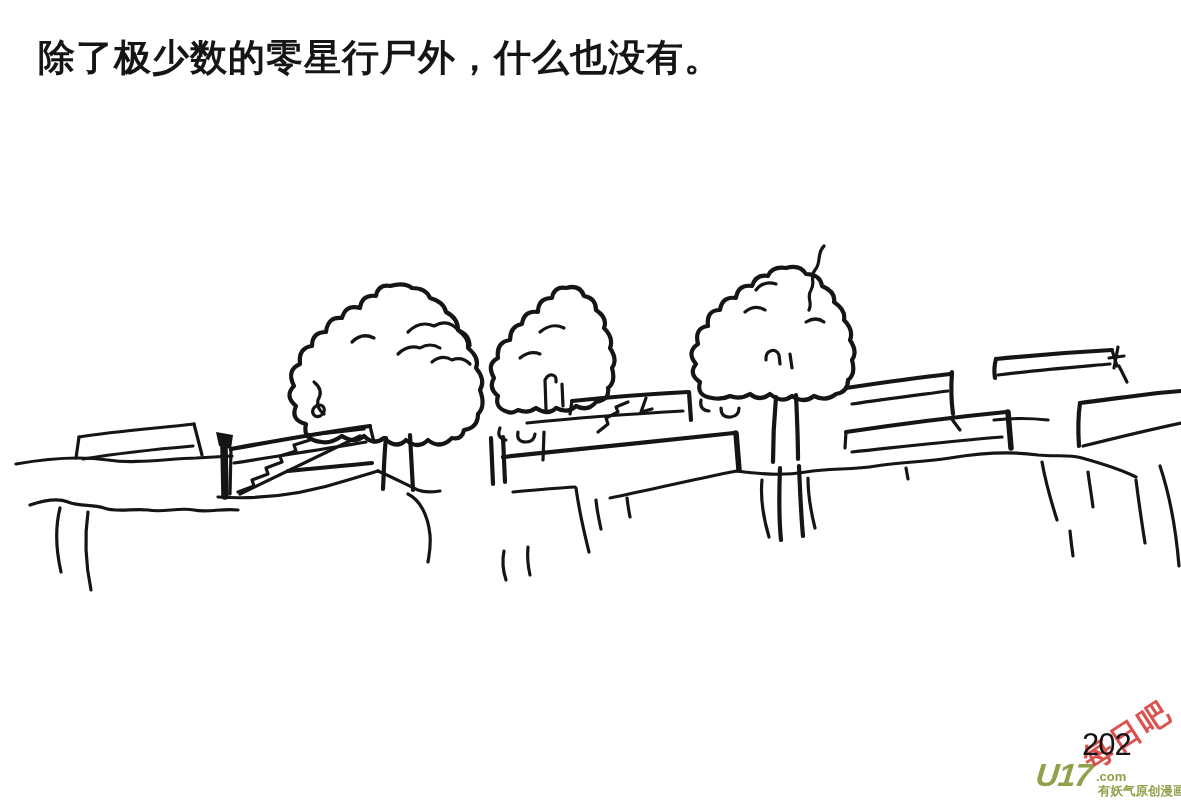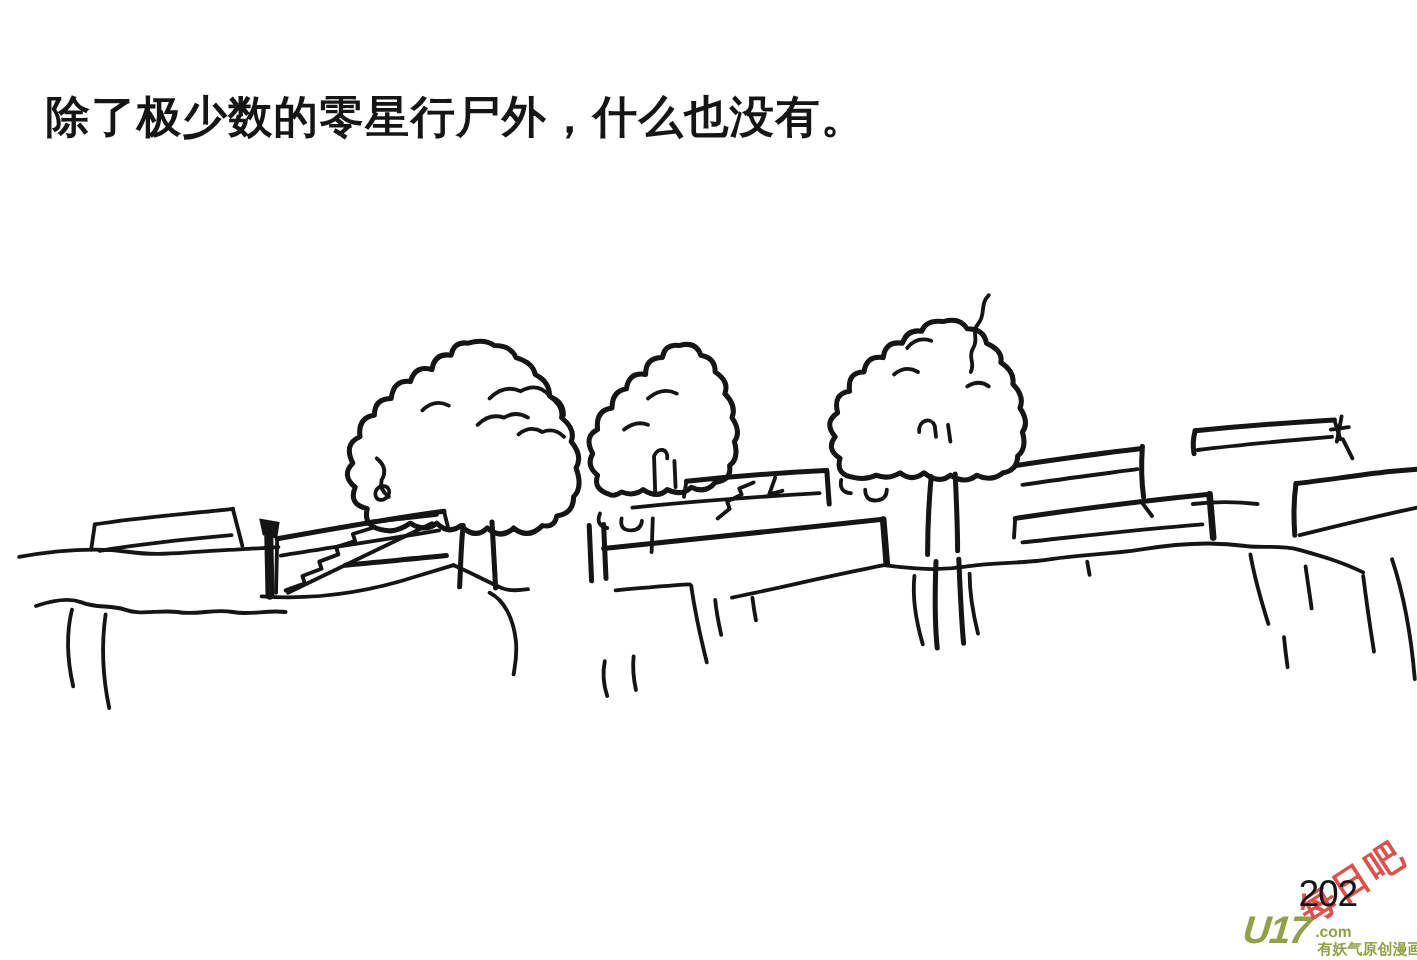--- a/index.html
+++ b/index.html
@@ -8,21 +8,21 @@
     background:var(--paper,#fff);
     font-family:"Liberation Sans","DejaVu Sans",sans-serif;
     position:relative;
   }
   .page{position:absolute;inset:0;width:1181px;height:800px;}
 
   
   .caption{
     position:absolute;left:38px;top:33px;width:1100px;
     font-size:37px;font-weight:bold;color:var(--ink,#151515);
-    letter-spacing:1px;white-space:nowrap;margin-top:40px;
+    letter-spacing:1px;white-space:nowrap;
   }
 
   
   svg.sketch{position:absolute;left:0;top:0;}
   svg.sketch path, svg.sketch line{
     stroke:var(--ink,#151515);fill:none;
     stroke-linecap:round;stroke-linejoin:round;
   }
   svg.sketch .w3{stroke-width:3.2;}
   svg.sketch .w4{stroke-width:4.2;}

